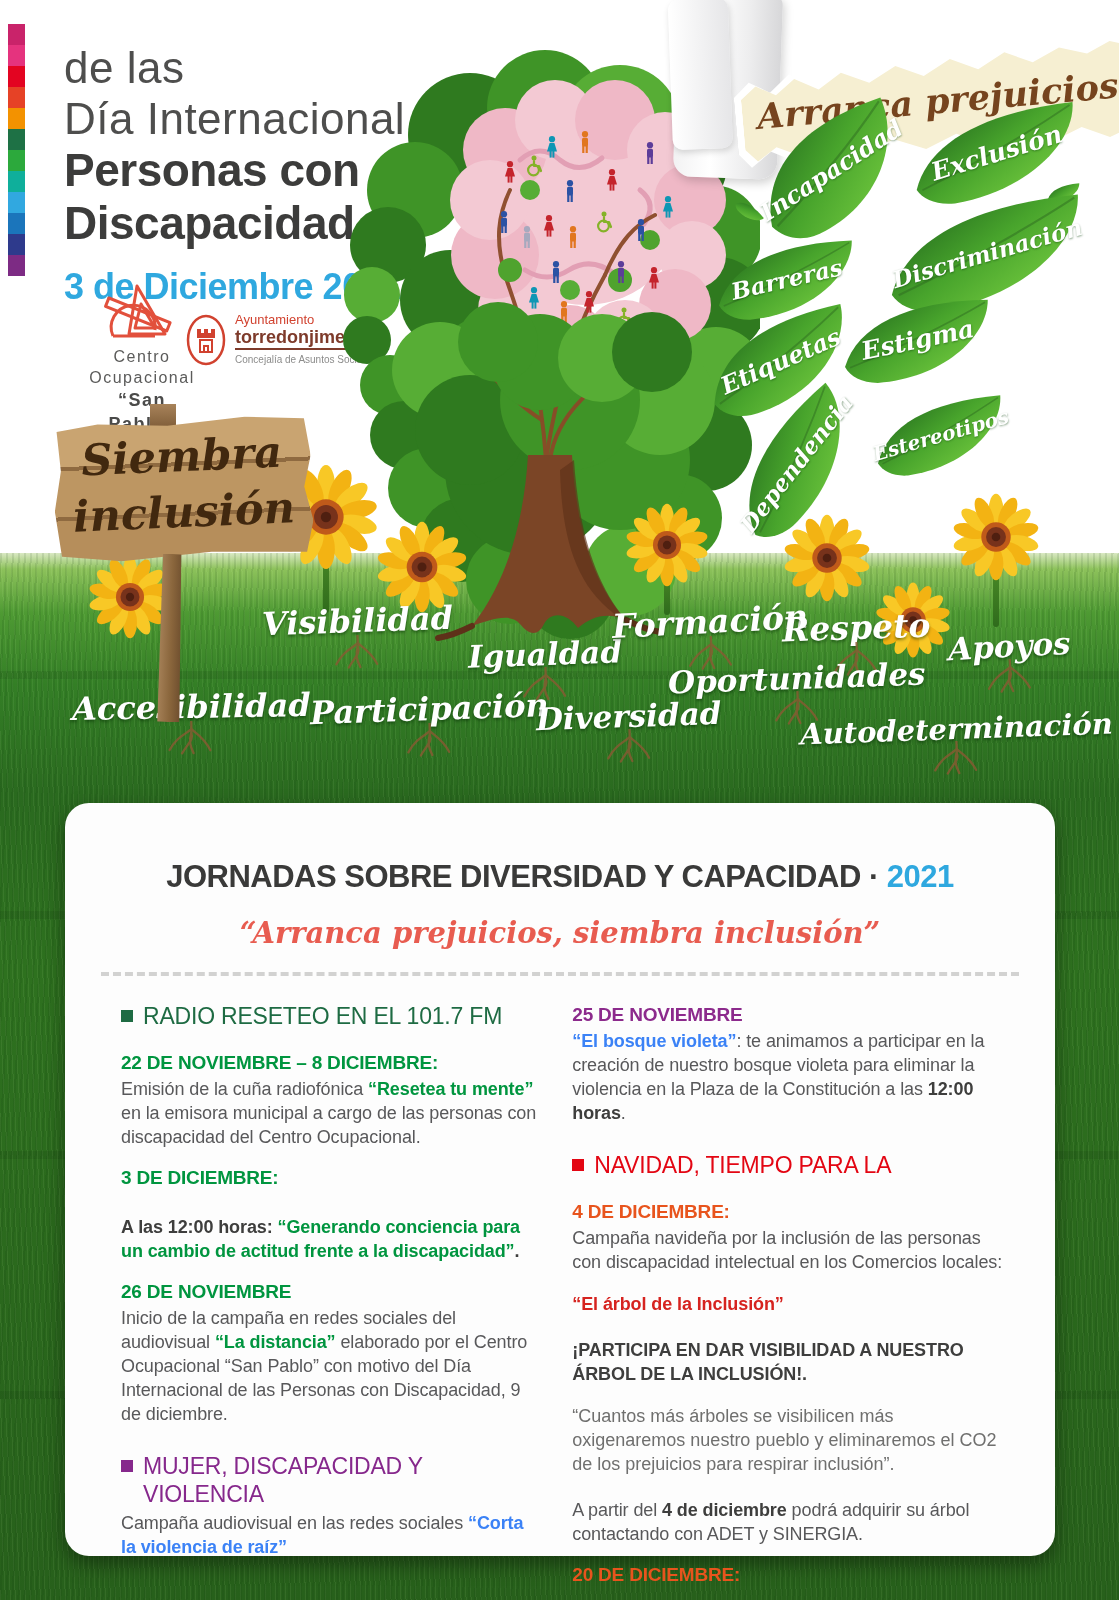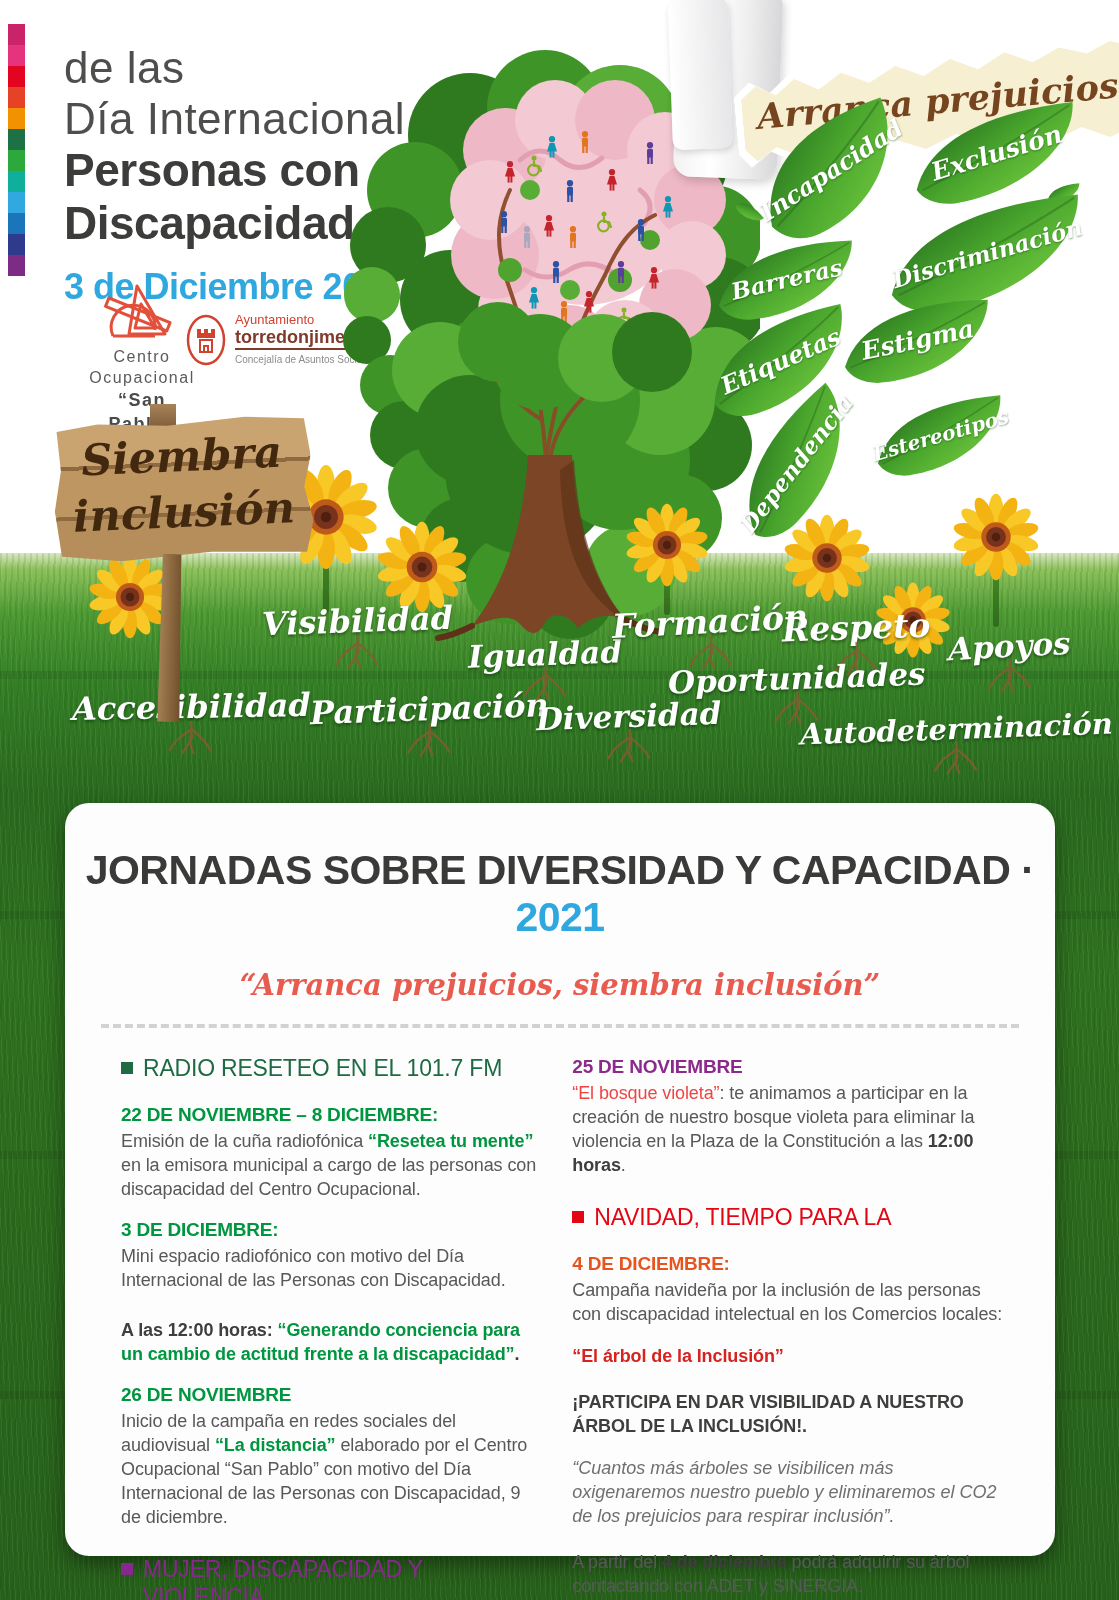--- a/index.html
+++ b/index.html
@@ -77,41 +77,41 @@
   .stem{position:absolute;width:6px;background:linear-gradient(180deg,#57992C,#2F6B1C);z-index:2;border-radius:3px;}
 
   
   .gword{position:absolute;z-index:4;font-family:"DejaVu Serif",serif;font-style:italic;font-weight:700;color:#FFFFFF;
          text-shadow:0 2px 3px rgba(0,40,0,.5);white-space:nowrap;}
   .roots{position:absolute;left:50%;top:86%;transform:translateX(-50%);opacity:.8;}
 
   
   .card{position:absolute;left:65px;top:803px;width:990px;height:753px;background:#FDFDFD;border-radius:24px;
         box-shadow:0 8px 20px rgba(0,0,0,.4);z-index:10;}
-  .card-title{margin-top:44px;text-align:center;font-size:41px;font-weight:800;color:#3A3A39;letter-spacing:-.5px;}
+  .card-title{margin-top:56px;text-align:center;font-size:31px;font-weight:800;color:#3A3A39;letter-spacing:-.5px;}
   .card-title .yr{color:#2FA8DF;}
   .card-sub{margin-top:10px;text-align:center;font-family:"DejaVu Serif",serif;font-style:italic;font-weight:700;
         font-size:29px;color:#E85C50;}
   .dash{margin:22px 36px 0 36px;border-top:4px dashed #D2D2D1;}
   .cols{display:flex;gap:36px;padding:26px 52px 0 56px;}
   .colL{width:430px;}
   .colR{width:446px;}
   .sect-h{display:flex;align-items:flex-start;gap:10px;font-size:23px;font-weight:400;letter-spacing:-.2px;line-height:28px;}
   .sect-h .sq{flex:0 0 auto;width:12px;height:12px;margin-top:8px;}
   .g-dk{color:#1E6B43;} .g-dk .sq{background:#1E6B43;}
   .pu{color:#86288C;} .pu .sq{background:#86288C;}
   .rd{color:#E30613;} .rd .sq{background:#E30613;}
   .date{font-size:19px;font-weight:800;margin-top:22px;letter-spacing:-.2px;}
   .d-g{color:#00953F;} .d-p{color:#8C2A8C;} .d-o{color:#E8541D;}
   .body{font-size:18px;line-height:24px;color:#58585A;margin-top:3px;letter-spacing:-.1px;}
   .b-g{color:#00953F;font-weight:800;}
-  .b-p{color:#ef4444;font-weight:400;}
+  .b-p{color:#3b82f6;font-weight:700;}
   .b-r{color:#D6231F;font-weight:800;}
   .b-d{color:#3E3E3D;font-weight:800;}
-  .quote{font-size:18px;line-height:24px;color:#6F6F6E;font-style:italic;margin-top:4px;}
+  .quote{font-size:18px;line-height:24px;color:#6F6F6E;margin-top:4px;}
   .mt14{margin-top:14px;} .mt22{margin-top:22px;} .mt26{margin-top:26px;}
   .hidden-defs{position:absolute;width:0;height:0;overflow:hidden;}
 </style>
 </head>
 <body>
 
 <svg class="hidden-defs" aria-hidden="true">
   <defs>
     <linearGradient id="leafgrad" x1="0" y1="0" x2="1" y2="1">
       <stop offset="0" stop-color="#256D1E"></stop>
@@ -723,21 +723,20 @@
 
     <div class="cols">
       <div class="colL">
         <div class="sect-h g-dk">
           <span class="sq"></span>
           <span>RADIO RESETEO EN EL 101.7 FM</span>
         </div>
         <div class="date d-g">22 DE NOVIEMBRE – 8 DICIEMBRE:</div>
         <p class="body"><span>Emisión de la cuña radiofónica </span><span class="b-g">“Resetea tu mente”</span><span> en la emisora municipal a cargo de las personas con discapacidad del Centro Ocupacional.</span></p>
         <div class="date d-g mt14">3 DE DICIEMBRE:</div>
-        <p class="body">Mini espacio radiofónico con motivo del Día Internacional de las Personas con Discapacidad.</p>
         <p class="body mt26"><span class="b-d">A las 12:00 horas: </span><span class="b-g">“Generando conciencia para un cambio de actitud frente a la discapacidad”</span><span class="b-d">.</span></p>
         <div class="date d-g mt14">26 DE NOVIEMBRE</div>
         <p class="body"><span>Inicio de la campaña en redes sociales del audiovisual </span><span class="b-g">“La distancia”</span><span> elaborado por el Centro Ocupacional “San Pablo” con motivo del Día Internacional de las Personas con Discapacidad, 9 de diciembre.</span></p>
         <div class="sect-h pu mt26">
           <span class="sq"></span>
           <span>MUJER, DISCAPACIDAD Y VIOLENCIA</span>
         </div>
         <p class="body"><span>Campaña audiovisual en las redes sociales </span><span class="b-p">“Corta la violencia de raíz”</span></p>
       </div>
 

